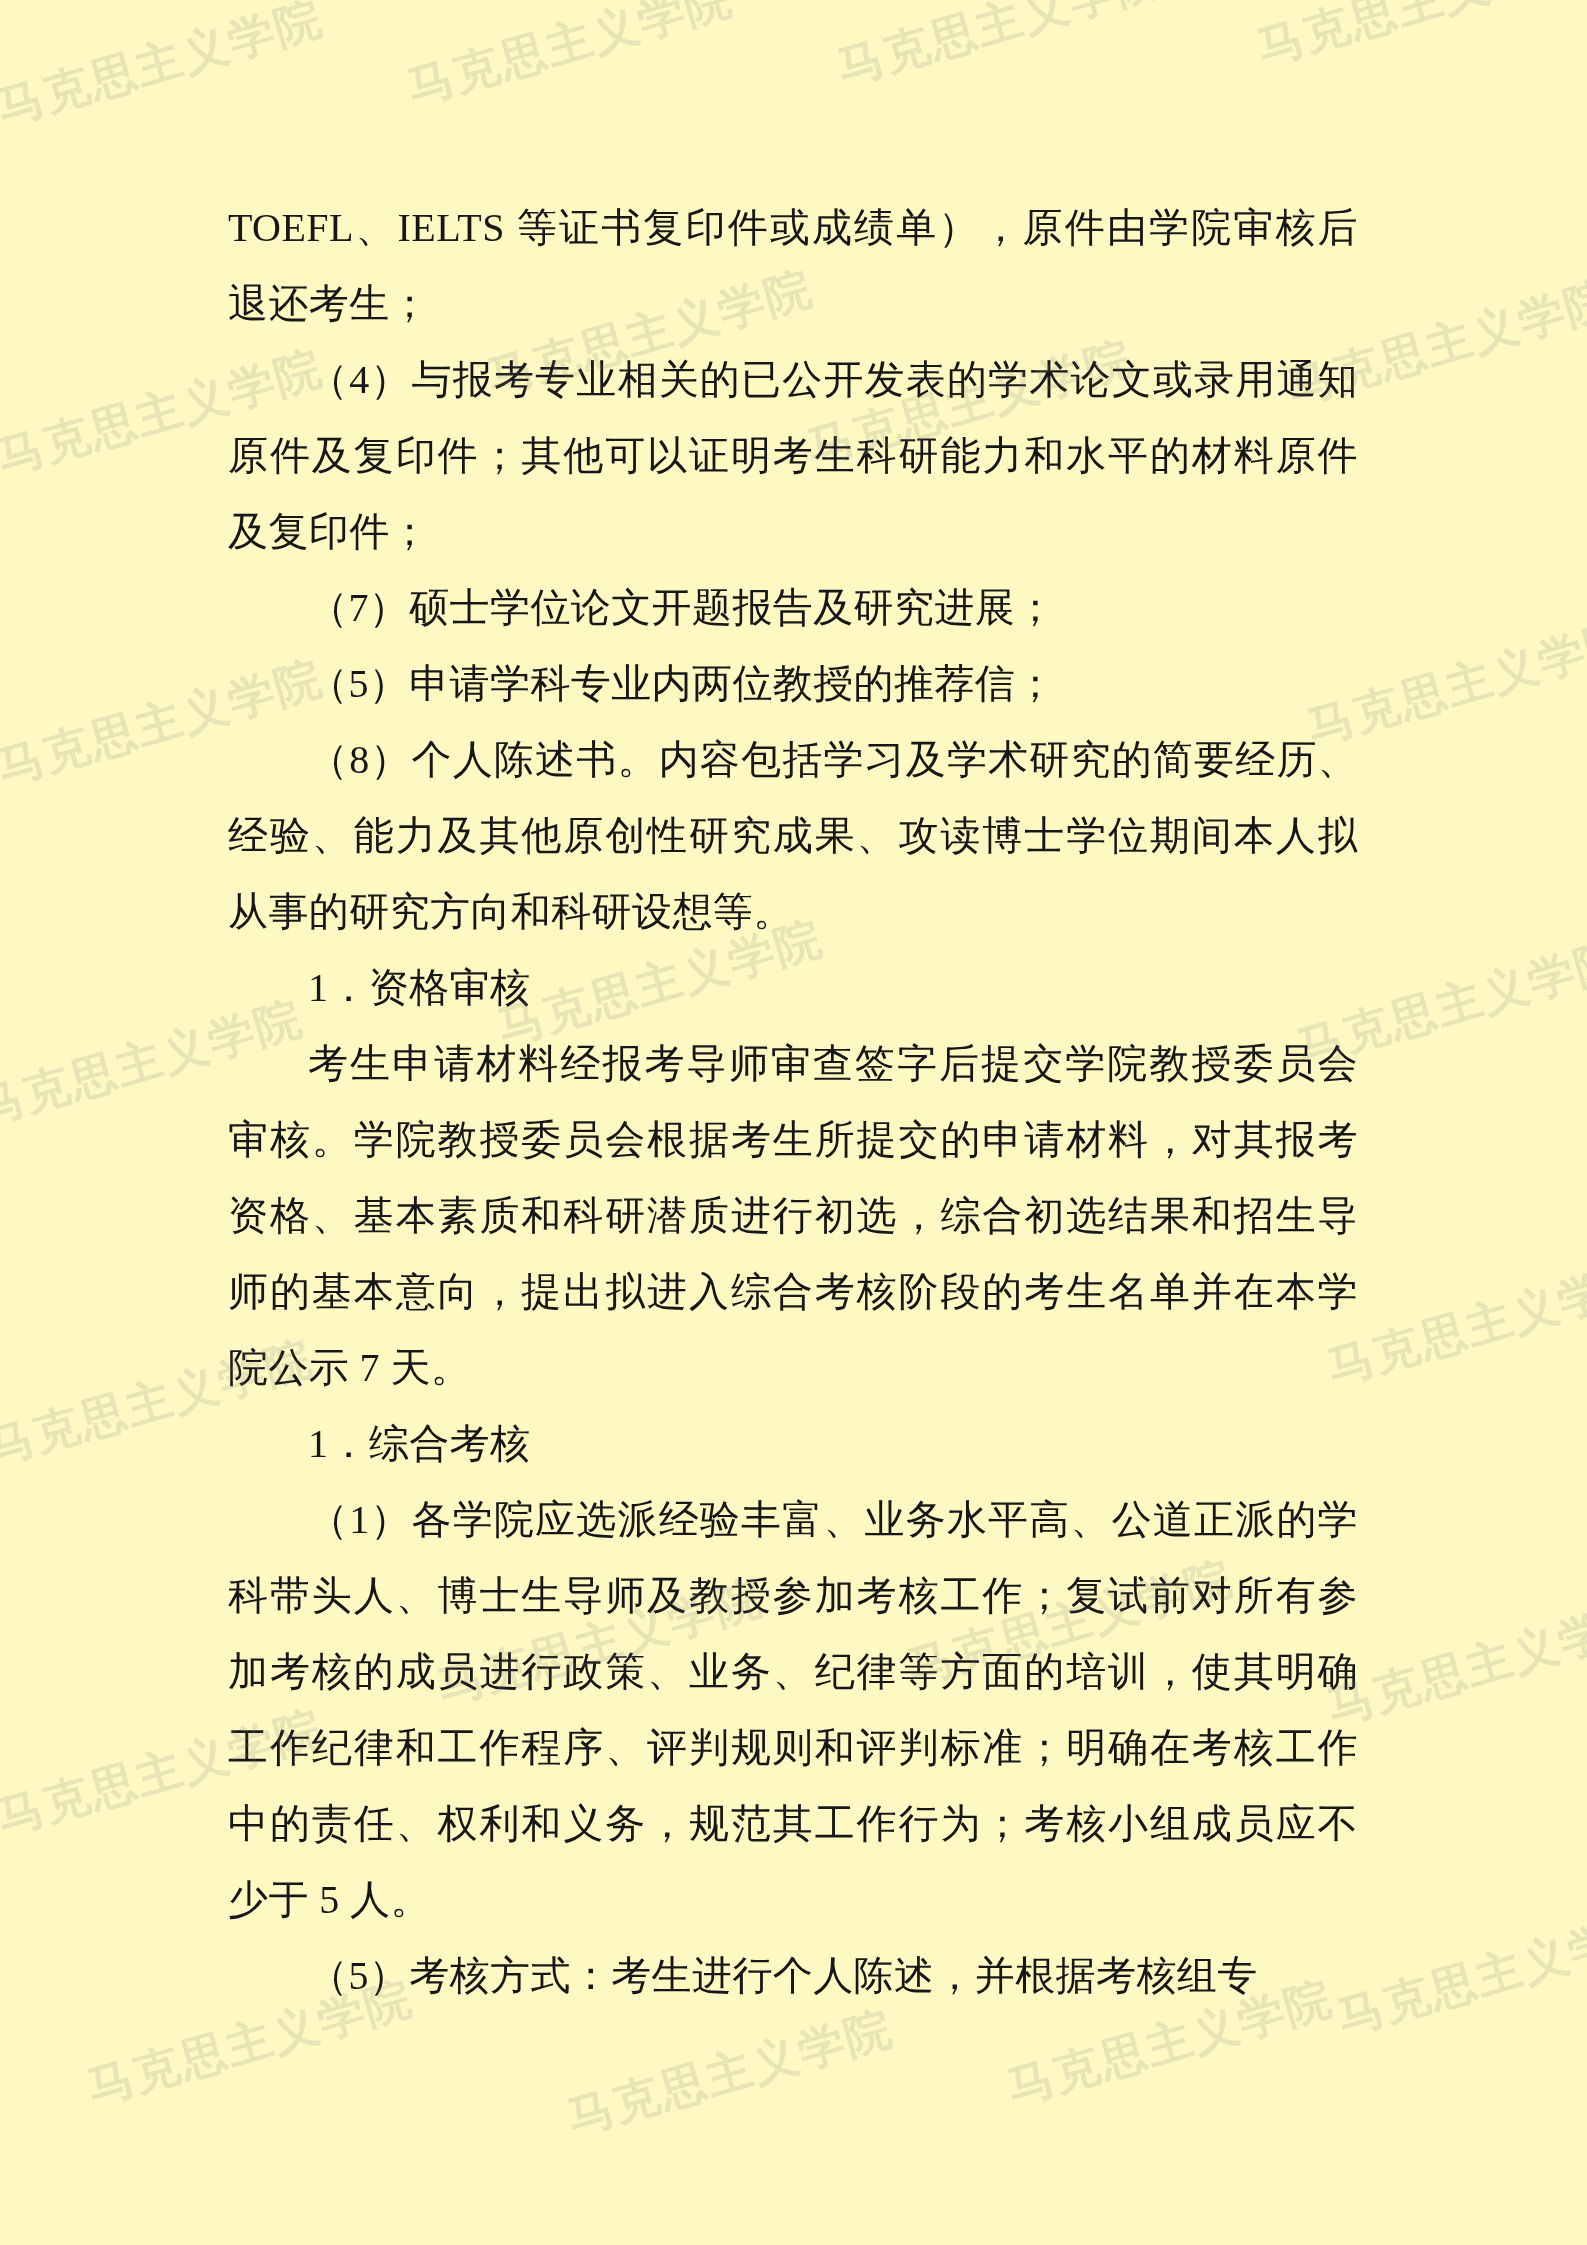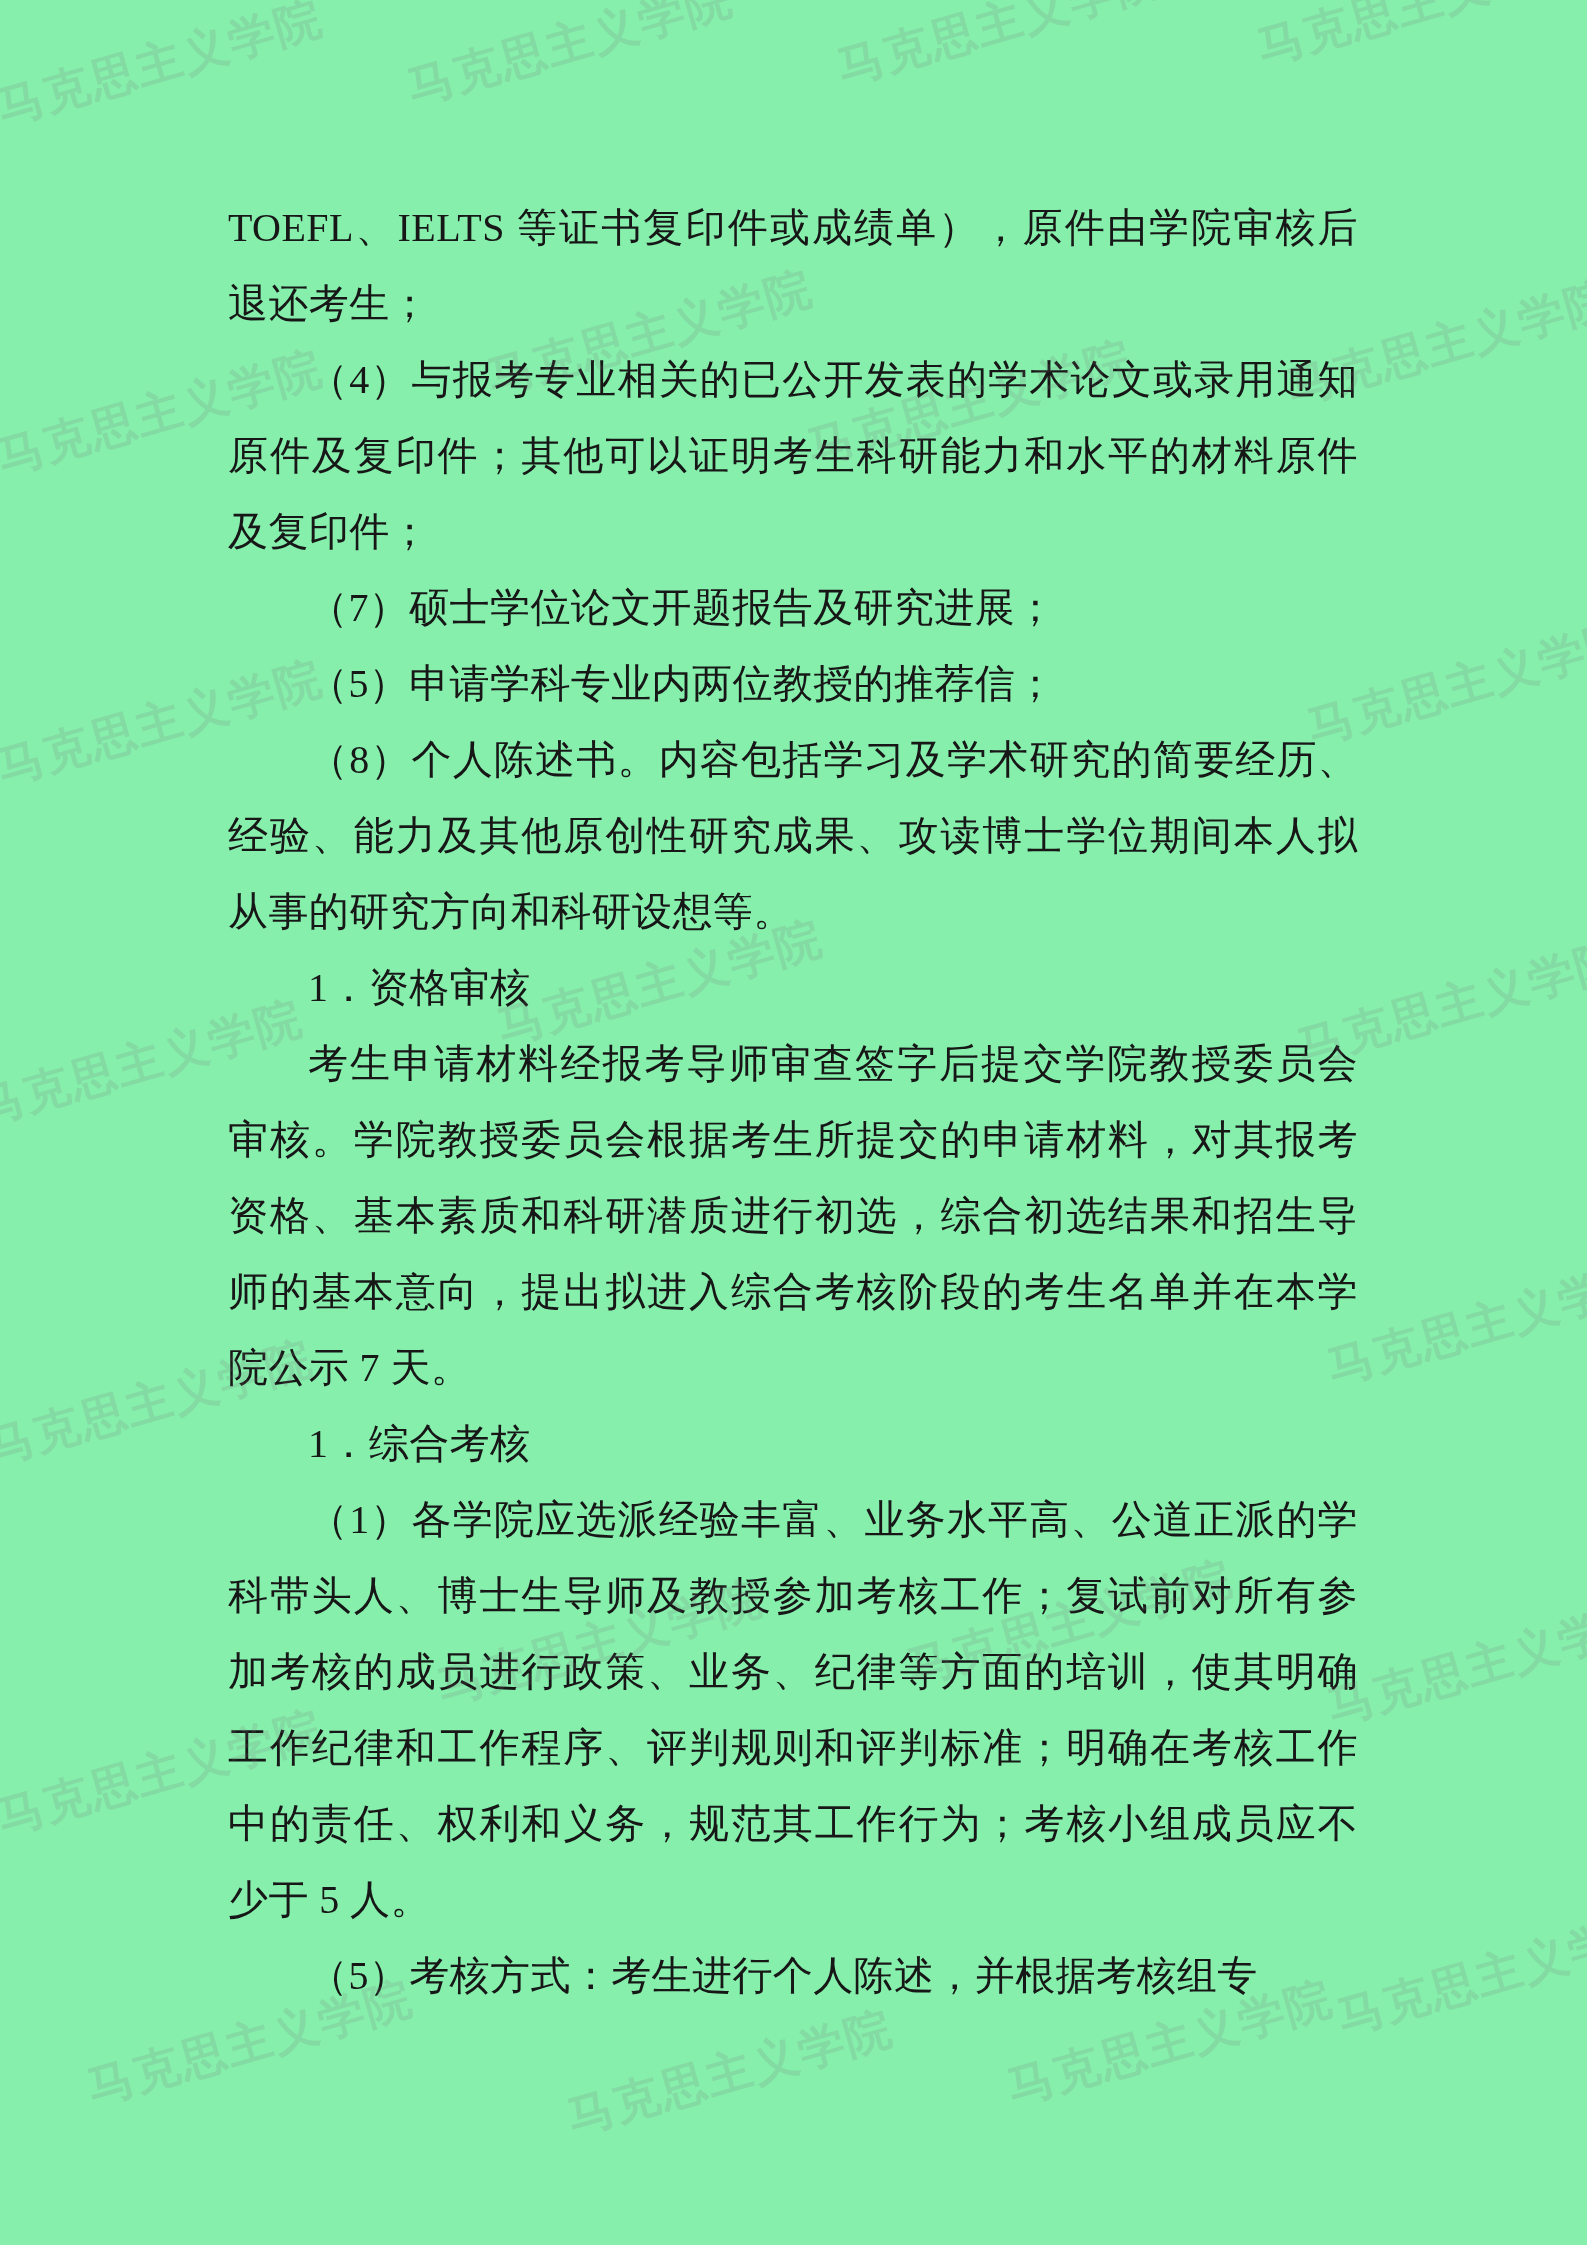--- a/index.html
+++ b/index.html
@@ -5,21 +5,21 @@
 <style>
   html, body {
     margin: 0;
     padding: 0;
     background: #ffffff;
   }
   .page {
     position: relative;
     width: 1587px;
     height: 2245px;
-    background: #86efac;
+    background: #fef9c3;
     overflow: hidden;
     font-family: "Liberation Serif", "DejaVu Serif", serif;
   }
 
   
   .watermark-layer {
     position: absolute;
     inset: 0;
     pointer-events: none;
     z-index: 3;

